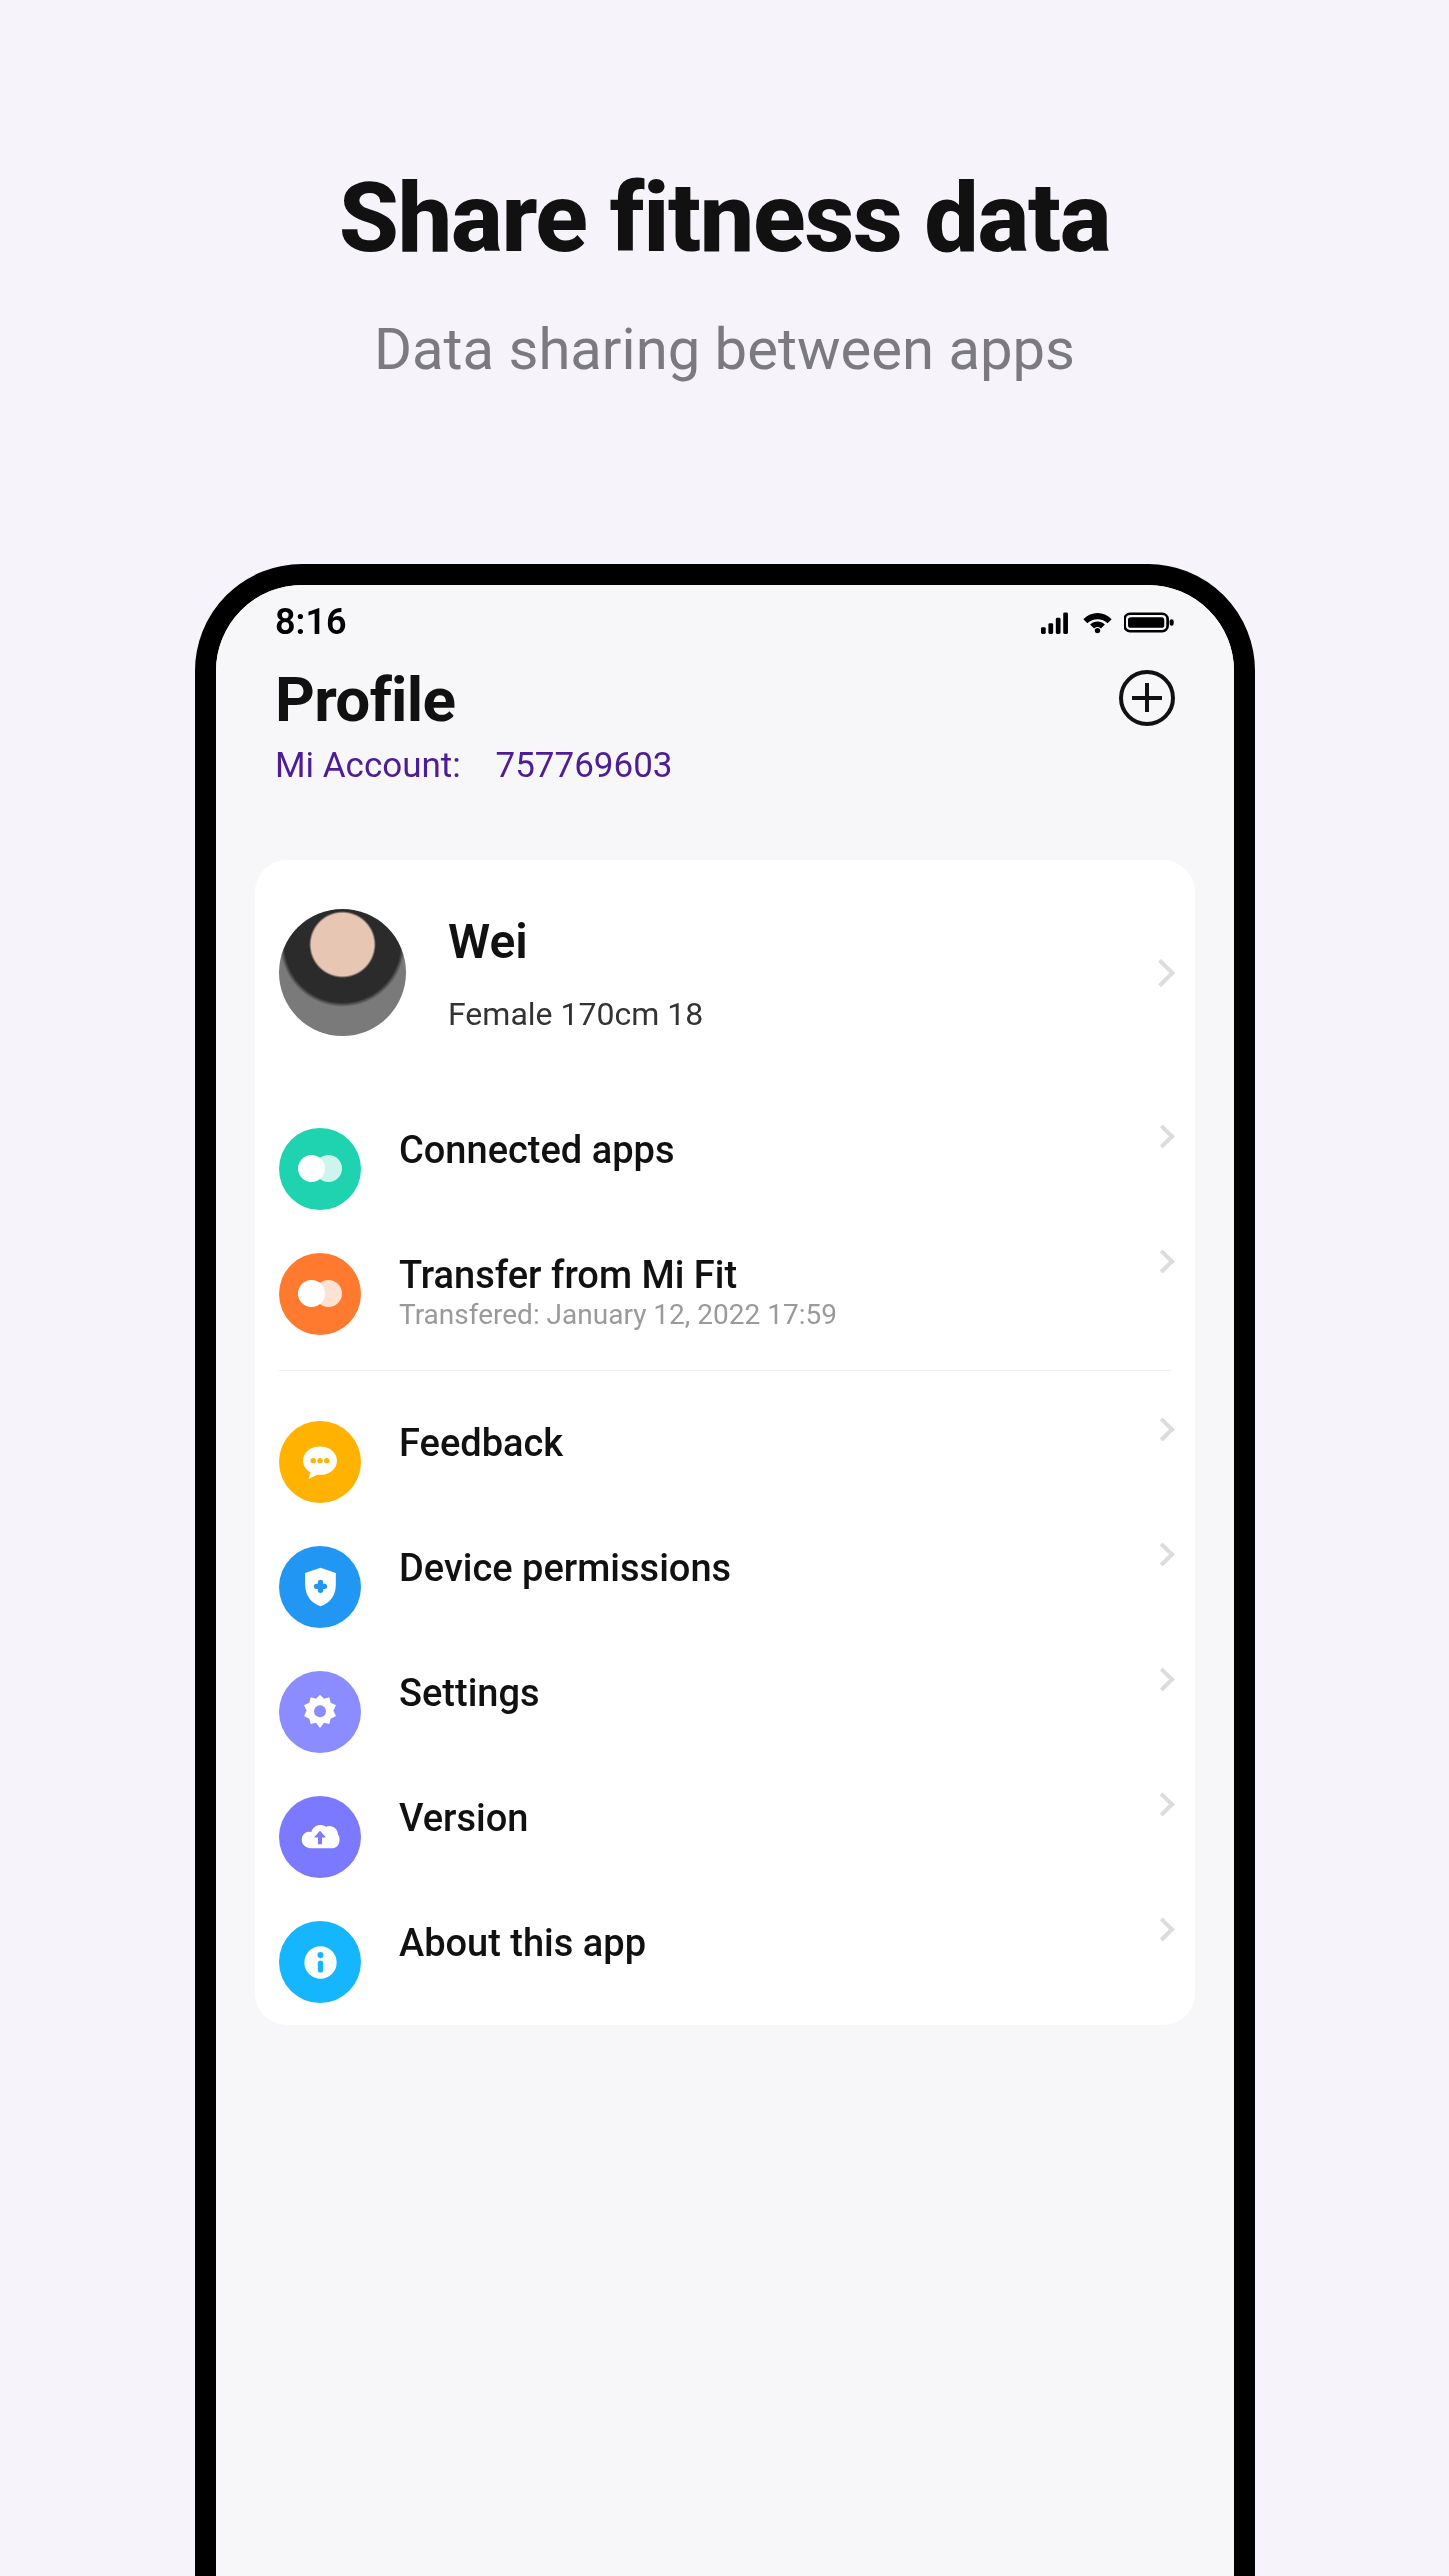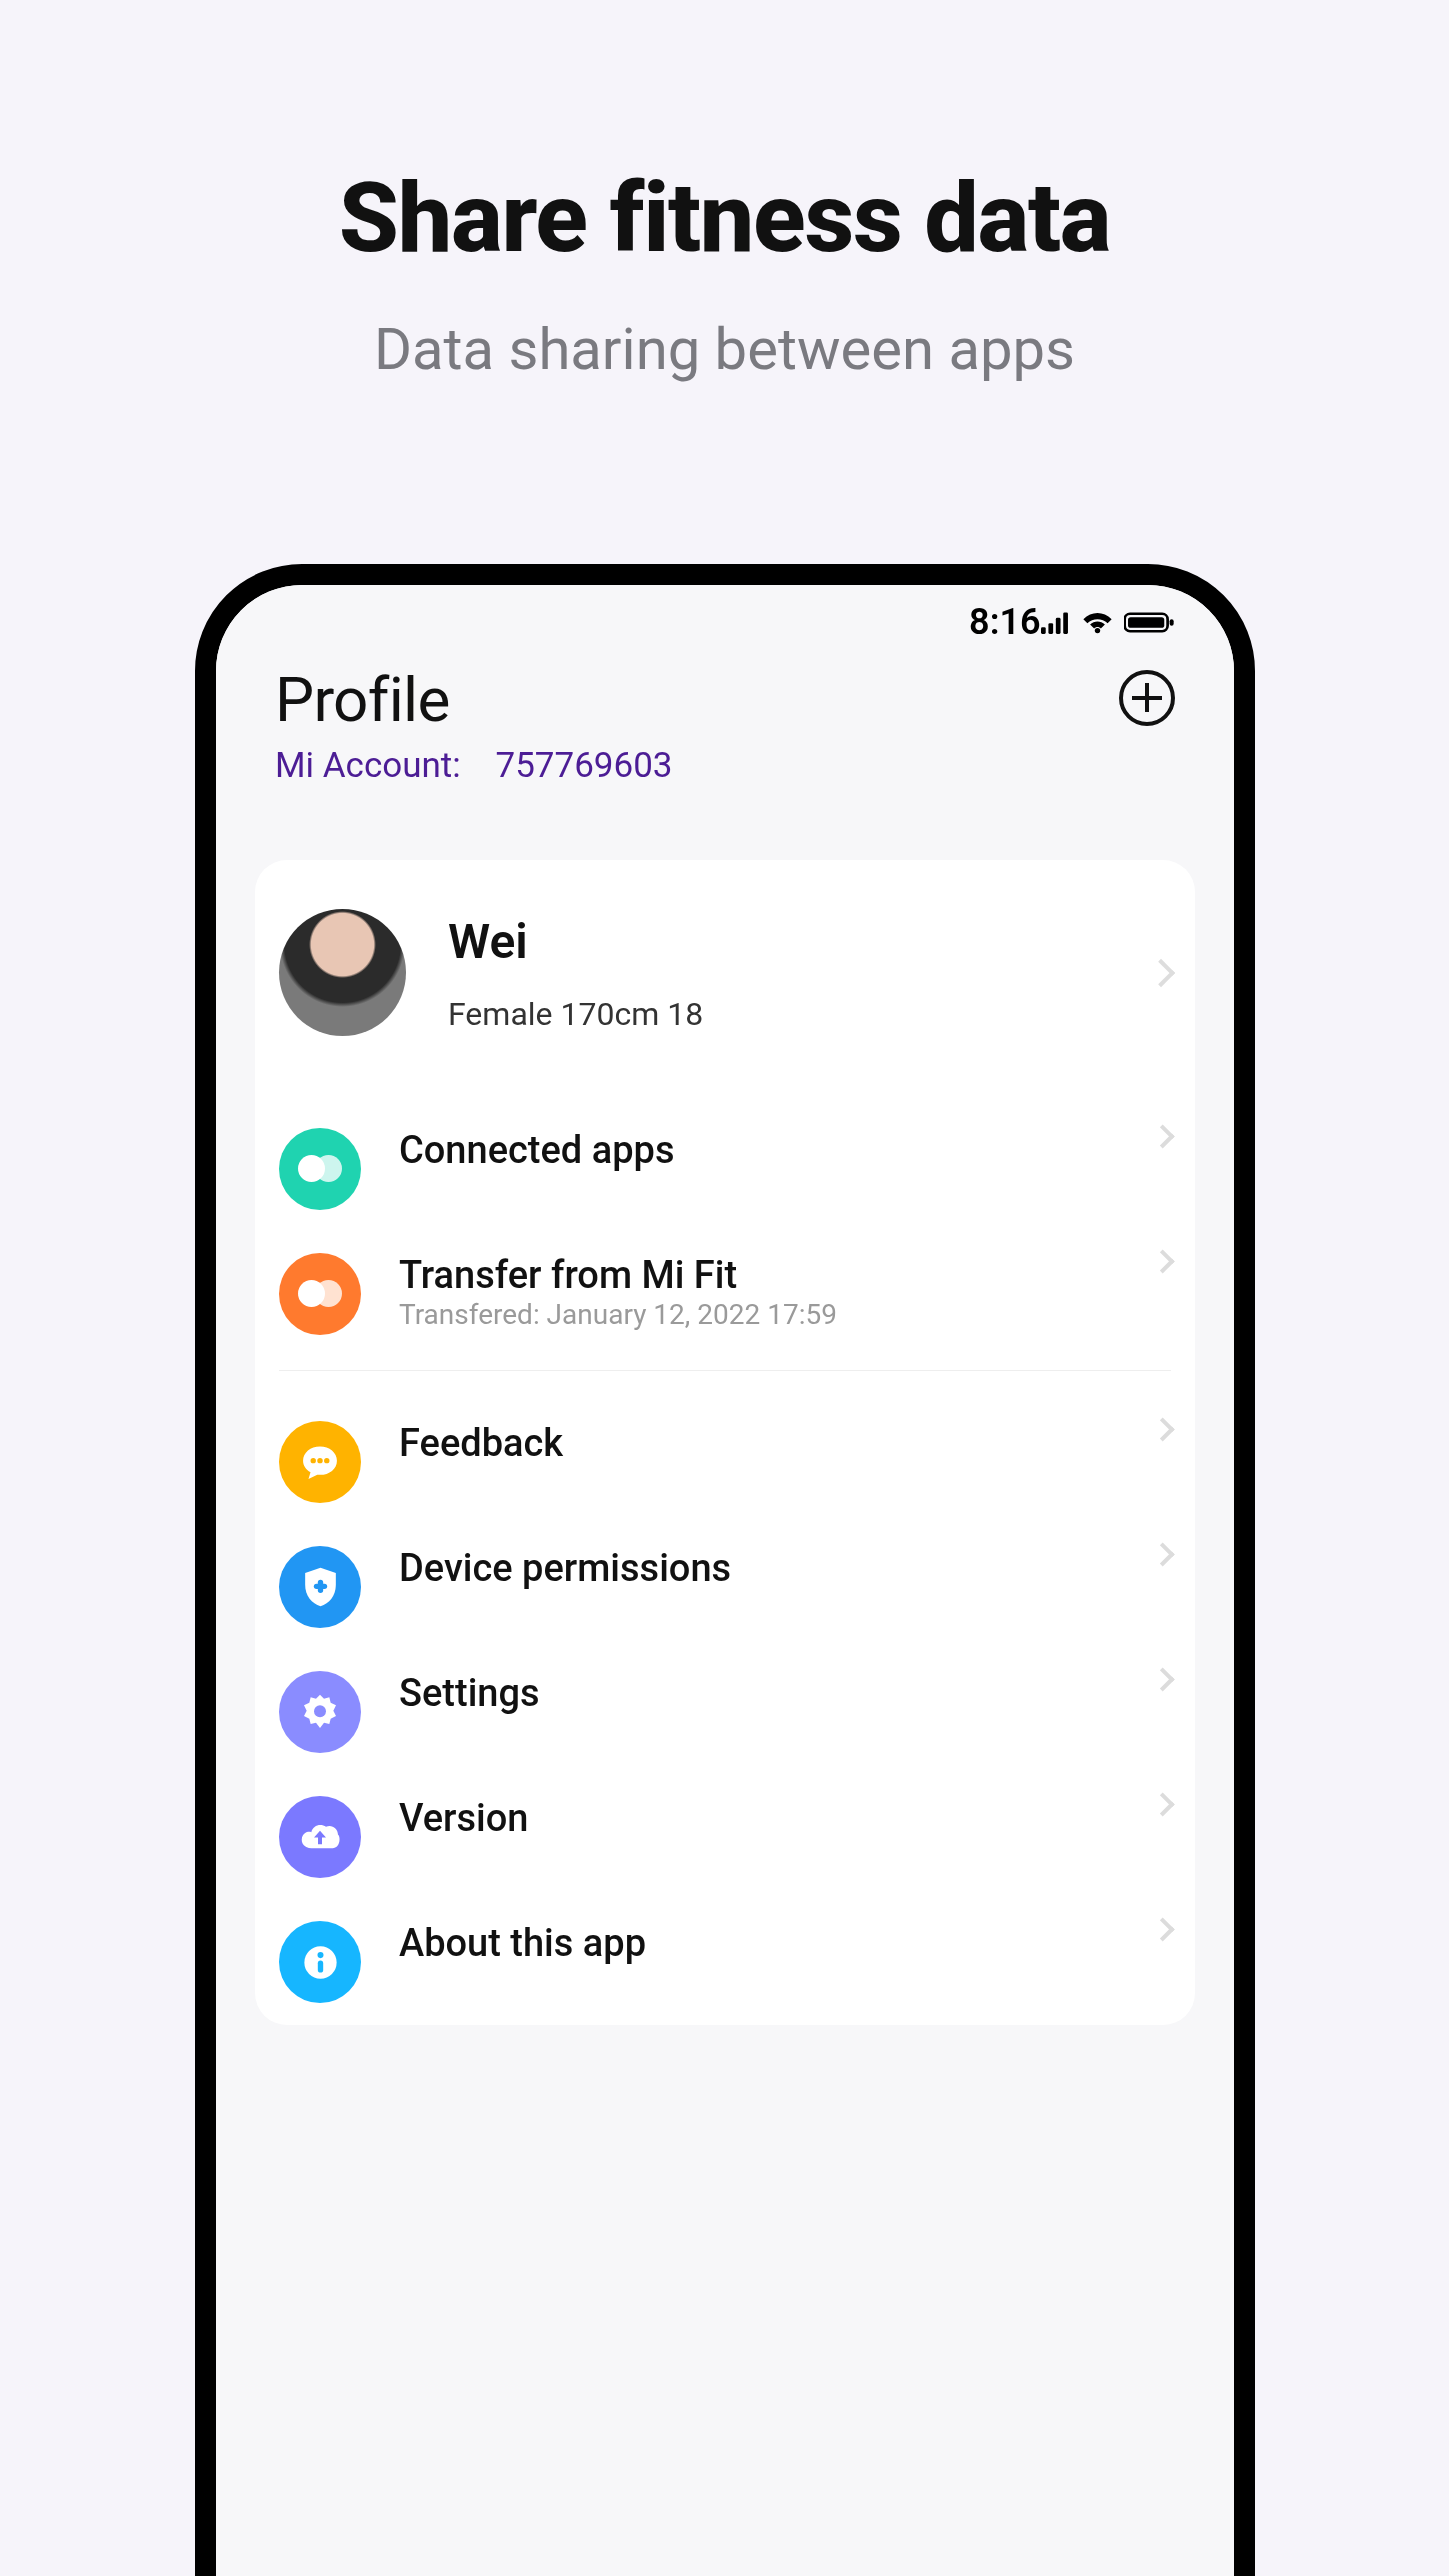--- a/index.html
+++ b/index.html
@@ -46,21 +46,21 @@
     left: 0; right: 0; top: 0; bottom: 0;
     background: #f7f7f9;
     padding: 0 39px;
     overflow: hidden;
   }
   
   .statusbar {
     height: 74px;
     display: flex;
     align-items: center;
-    justify-content: flex-end;
+    justify-content: space-between;
     padding: 0 20px;
   }
   .sb-time {
     font-size: 36px;
     font-weight: 600;
     color: #000;
   }
   .sb-right {
     display: flex;
     align-items: center;
@@ -70,21 +70,21 @@
   
   .header {
     padding: 4px 20px 0 20px;
     display: flex;
     align-items: flex-start;
     justify-content: space-between;
   }
   .header-left {}
   .title {
     font-size: 62px;
-    font-weight: 400;
+    font-weight: 700;
     color: #111;
     letter-spacing: -0.7px;
   }
   .subtitle {
     margin-top: 9px;
     font-size: 35px;
     color: #4c1d95;
   }
   .add-btn {
     width: 56px;

